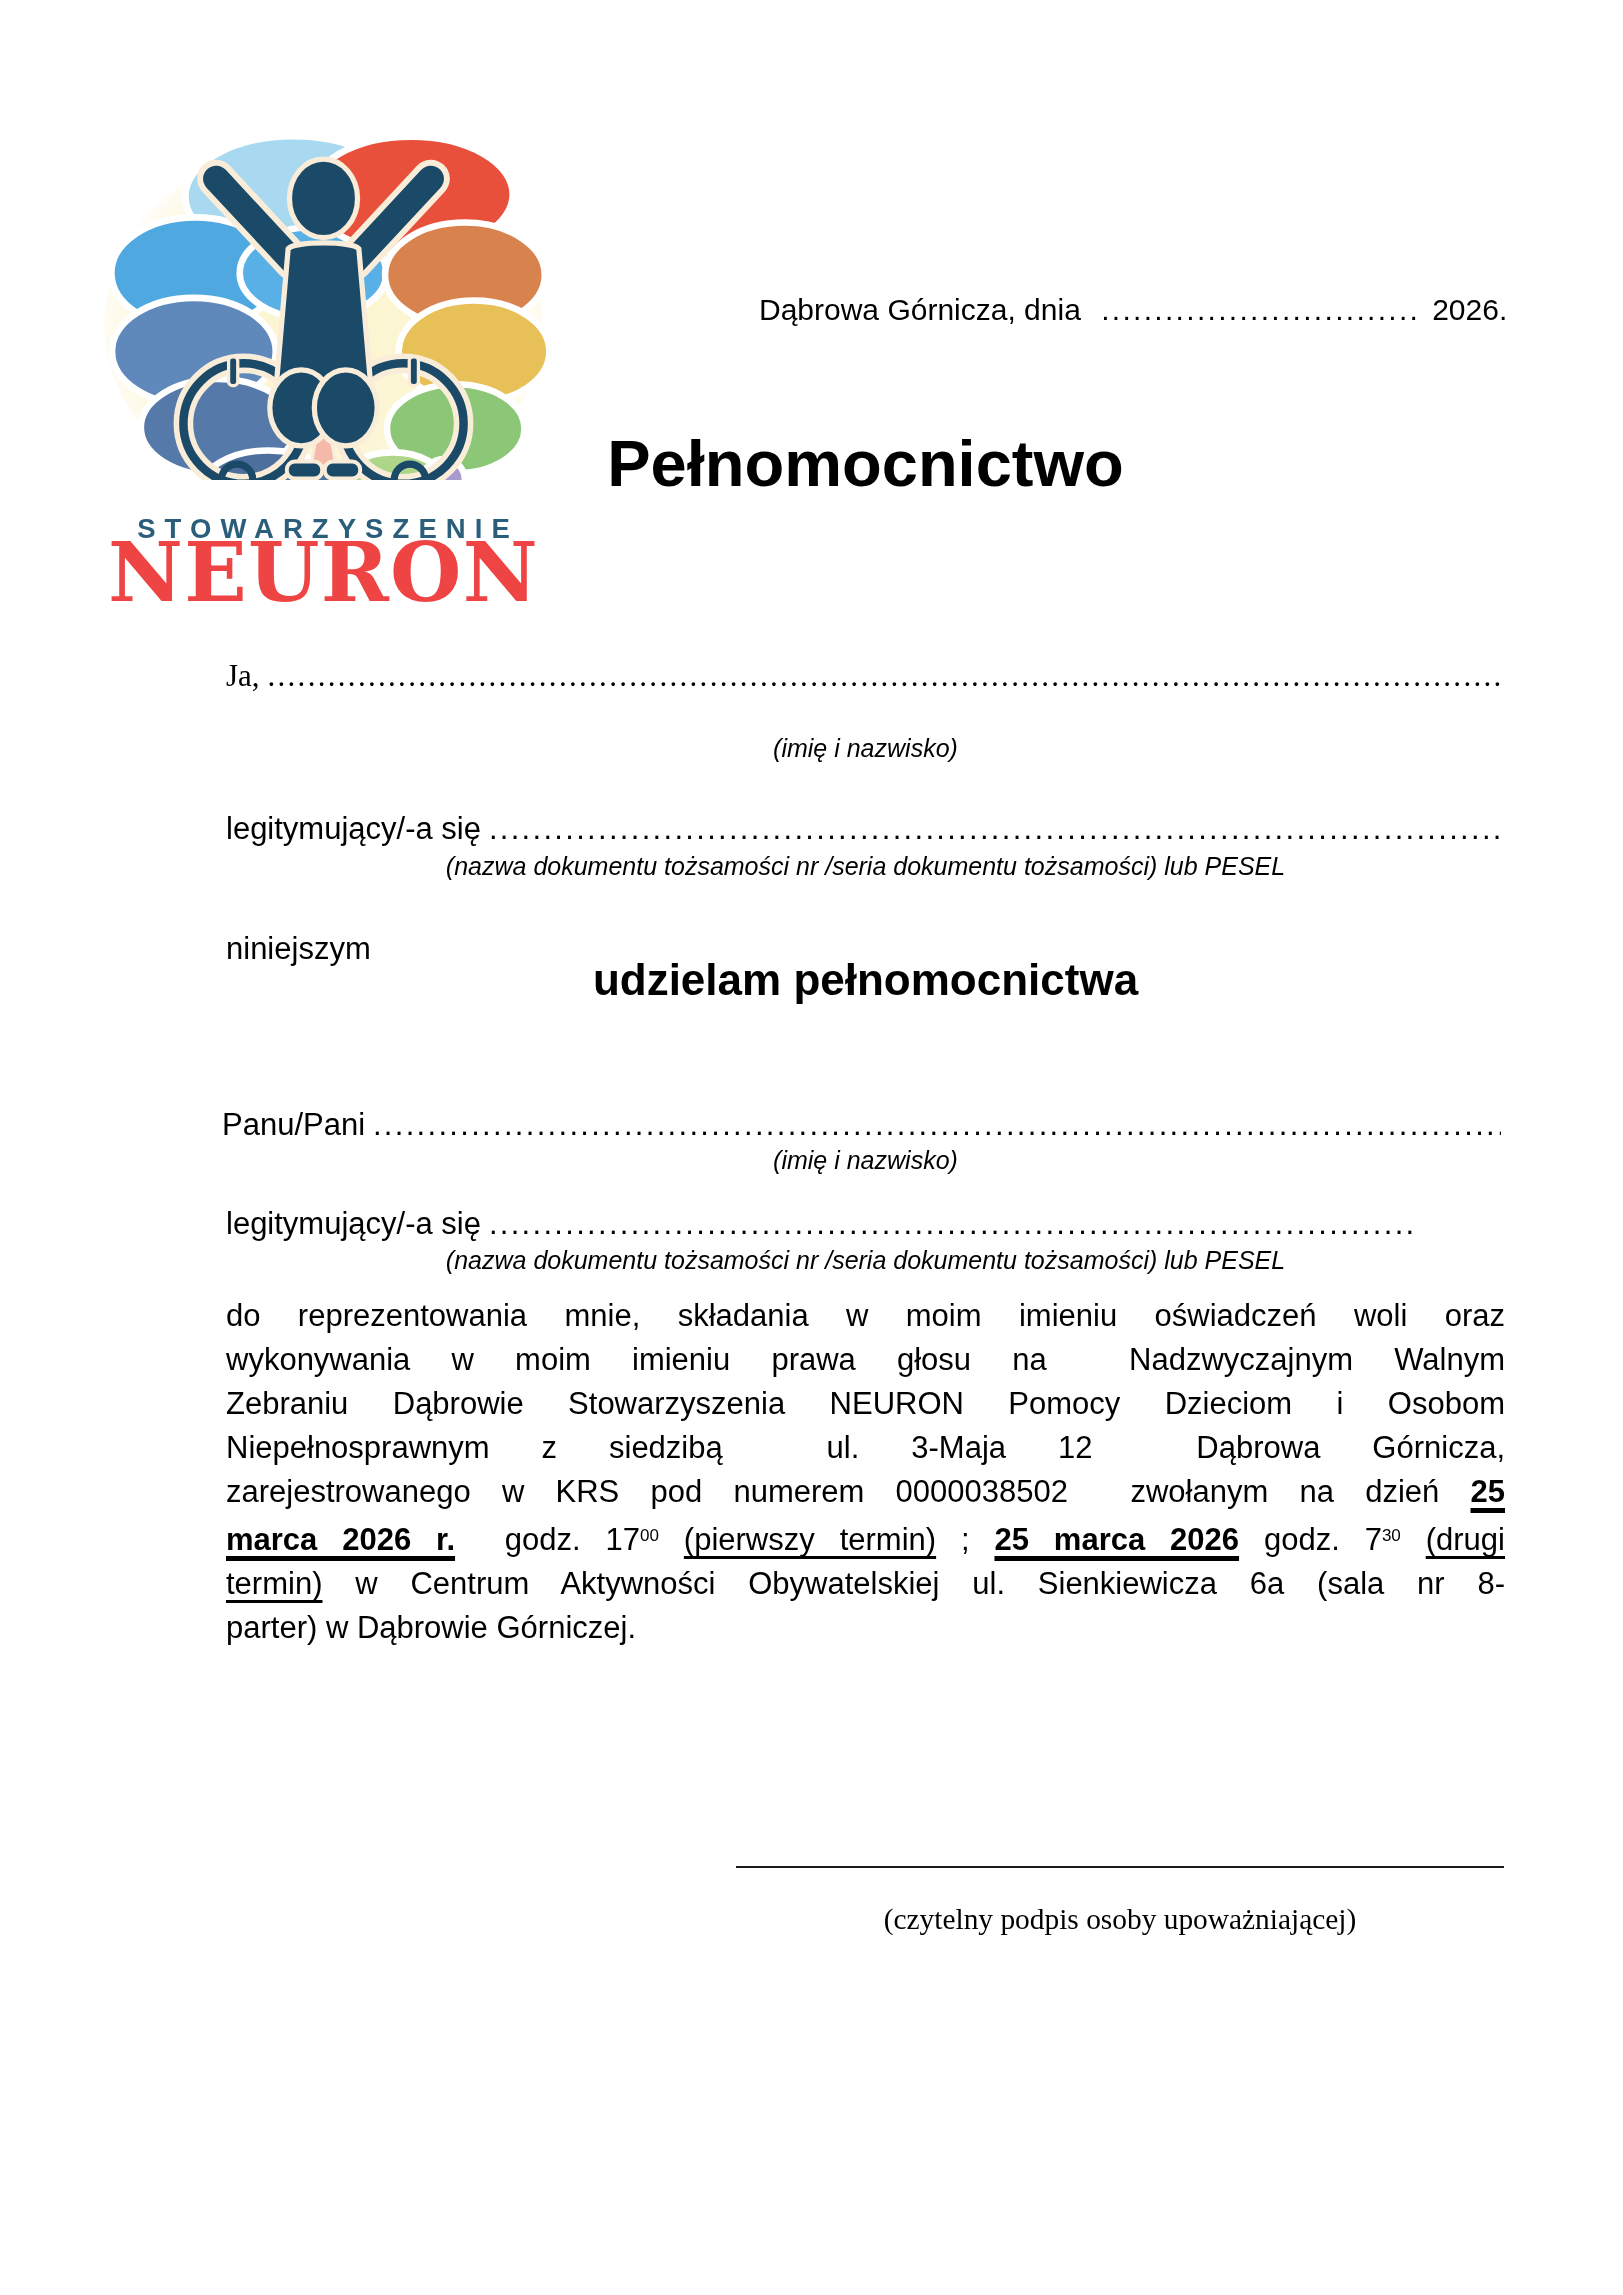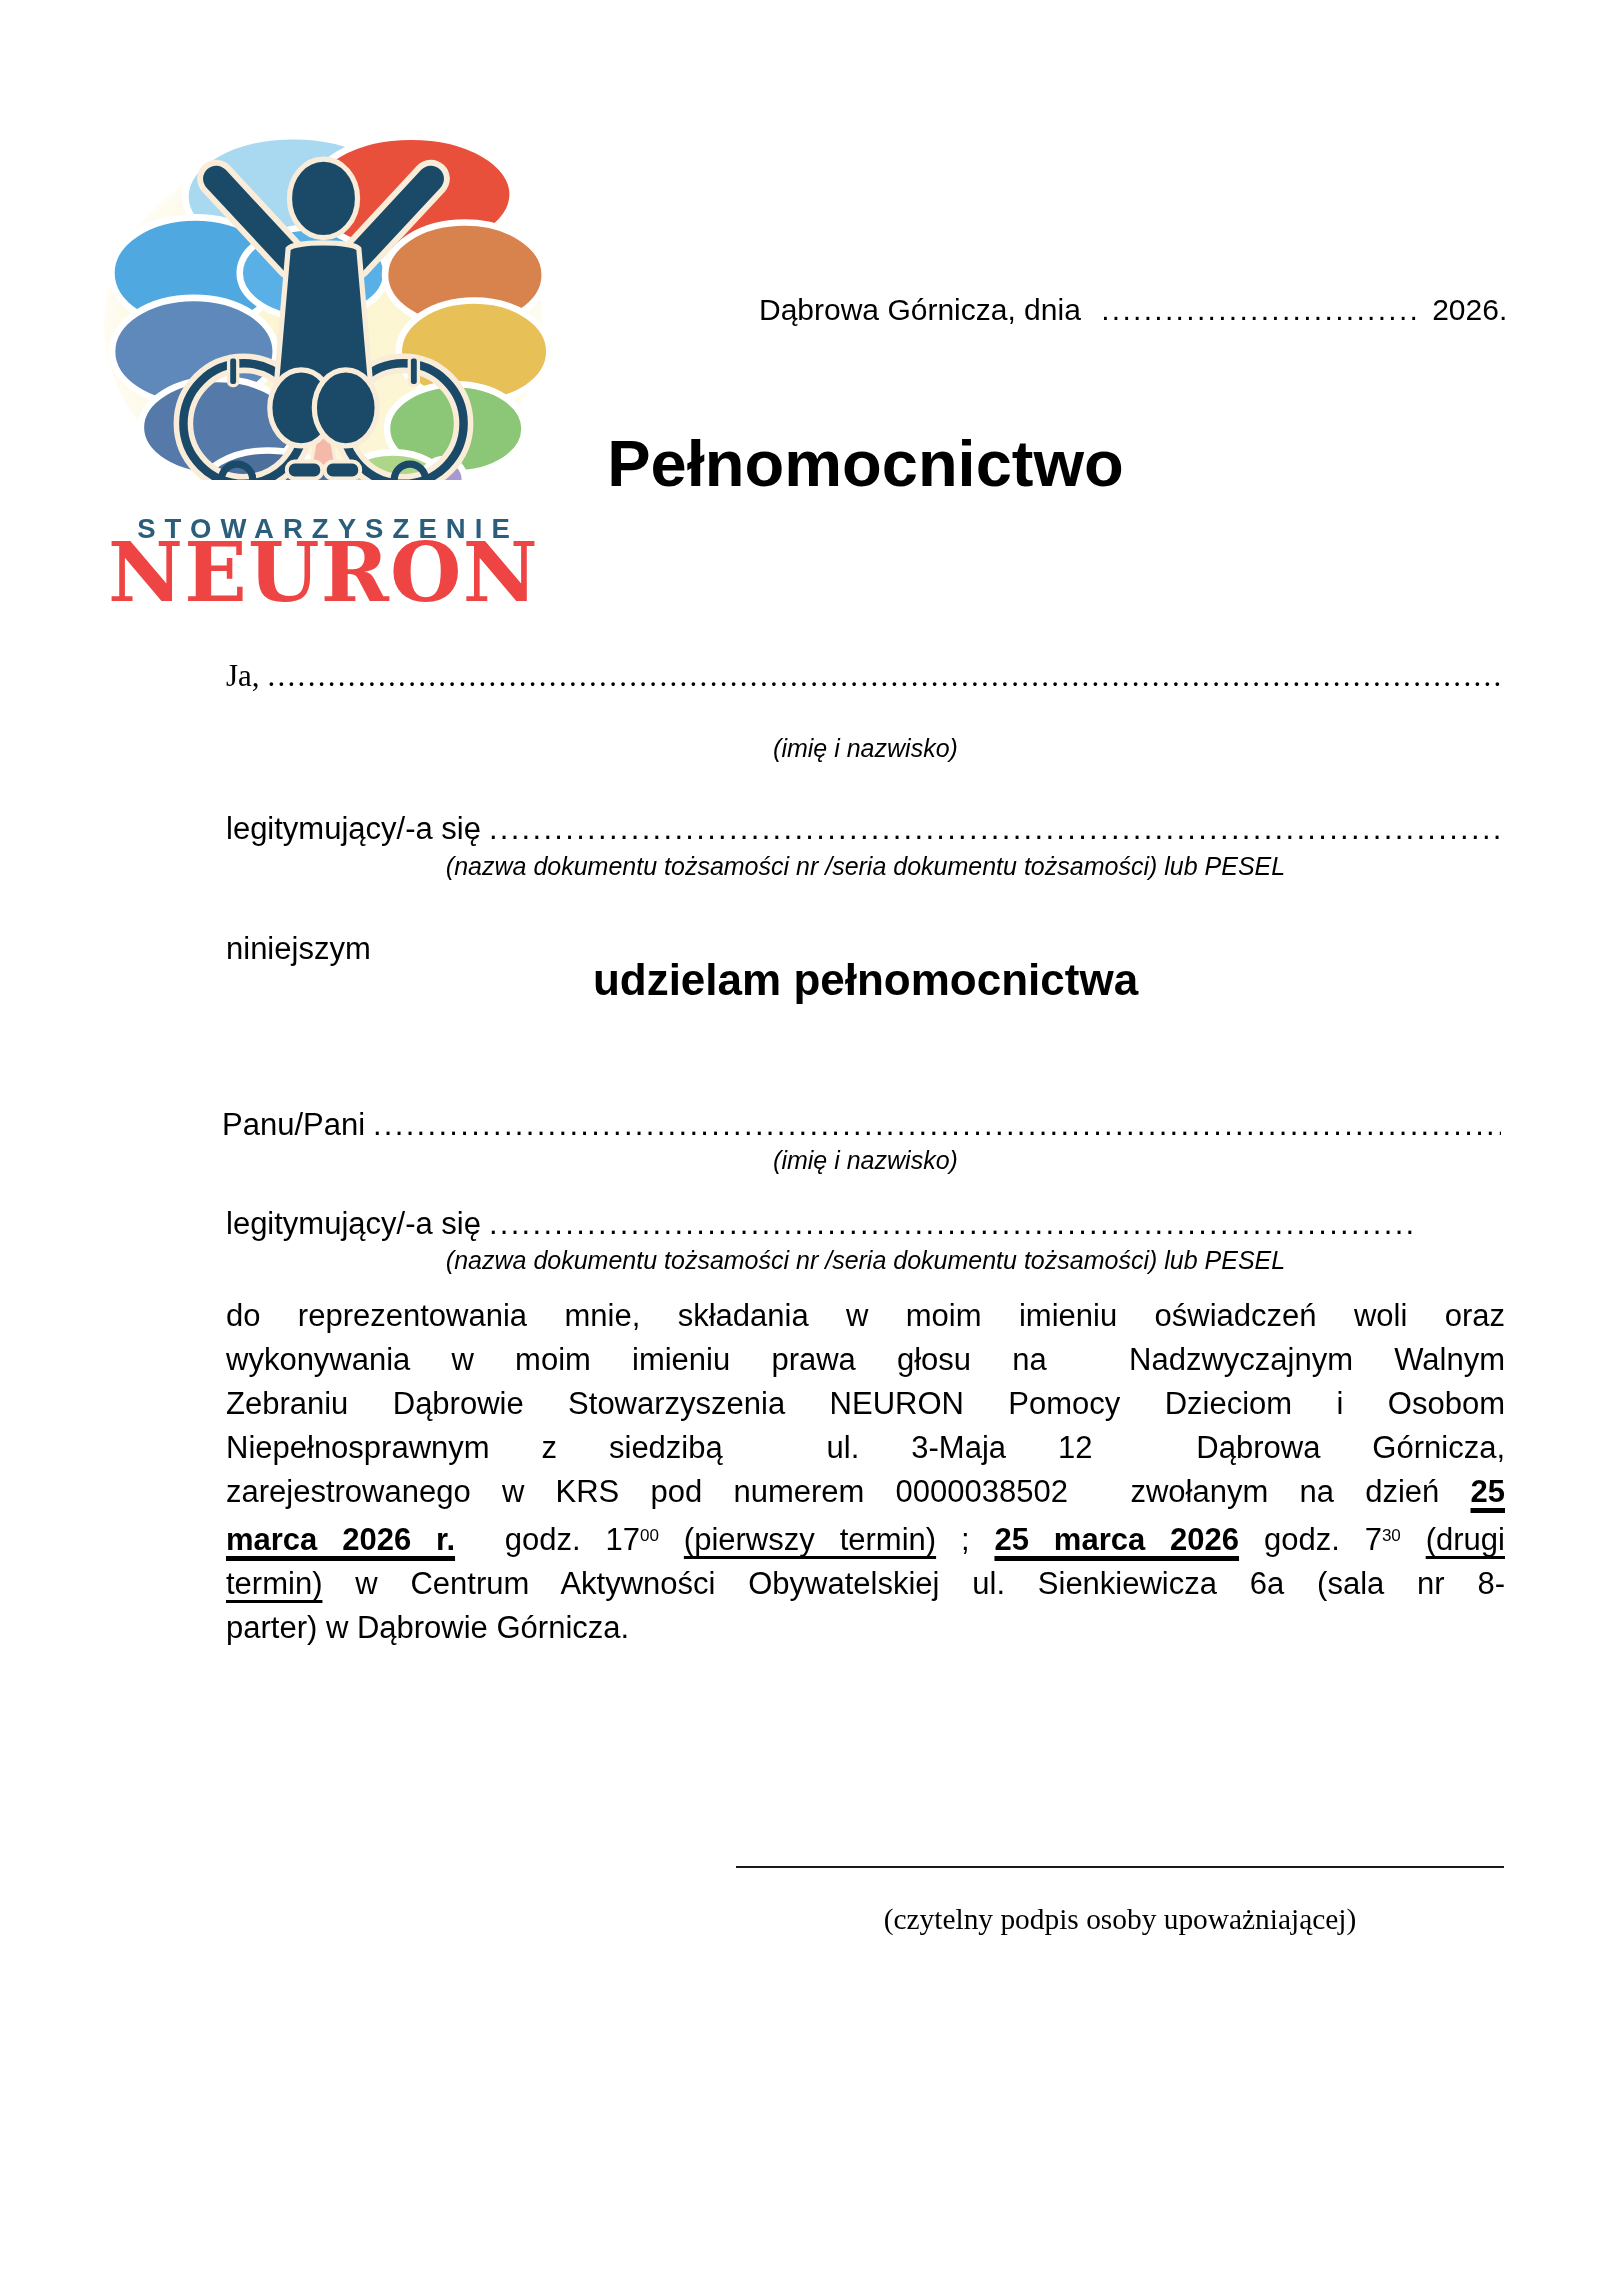--- a/index.html
+++ b/index.html
@@ -171,20 +171,20 @@
   <div class="cap" style="top:1246px;">(nazwa dokumentu tożsamości nr /seria dokumentu tożsamości) lub PESEL</div>
 
   <div id="para">
       <div class="para-line just"><span class="run">do reprezentowania mnie, składania w moim imieniu oświadczeń woli oraz</span></div>
       <div class="para-line just"><span class="run">wykonywania w moim imieniu prawa głosu na  Nadzwyczajnym Walnym</span></div>
       <div class="para-line just"><span class="run">Zebraniu Dąbrowie Stowarzyszenia NEURON Pomocy Dzieciom i Osobom</span></div>
       <div class="para-line just"><span class="run">Niepełnosprawnym z siedzibą  ul. 3-Maja 12  Dąbrowa Górnicza,</span></div>
       <div class="para-line just"><span class="run">zarejestrowanego w KRS pod numerem 0000038502  zwołanym na dzień </span><span class="run b u ub">25</span></div>
       <div class="para-line just"><span class="run b u ub">marca 2026 r.</span><span class="run">  godz. 17</span><span class="run sup">00</span><span class="run"> </span><span class="run u">(pierwszy termin)</span><span class="run"> ; </span><span class="run b u ub">25 marca 2026</span><span class="run"> godz. 7</span><span class="run sup">30</span><span class="run"> </span><span class="run u">(drugi</span></div>
       <div class="para-line just"><span class="run u">termin)</span><span class="run"> w Centrum Aktywności Obywatelskiej ul. Sienkiewicza 6a (sala nr 8-</span></div>
-      <div class="para-line"><span class="run">parter) w Dąbrowie Górnicza.</span></div>
+      <div class="para-line"><span class="run">parter) w Dąbrowie Górniczej.</span></div>
     </div>
 
   <div class="sig-line"></div>
   <div class="sig-cap">(czytelny podpis osoby upoważniającej)</div>
 
 </div>
 
 
 </body></html>

